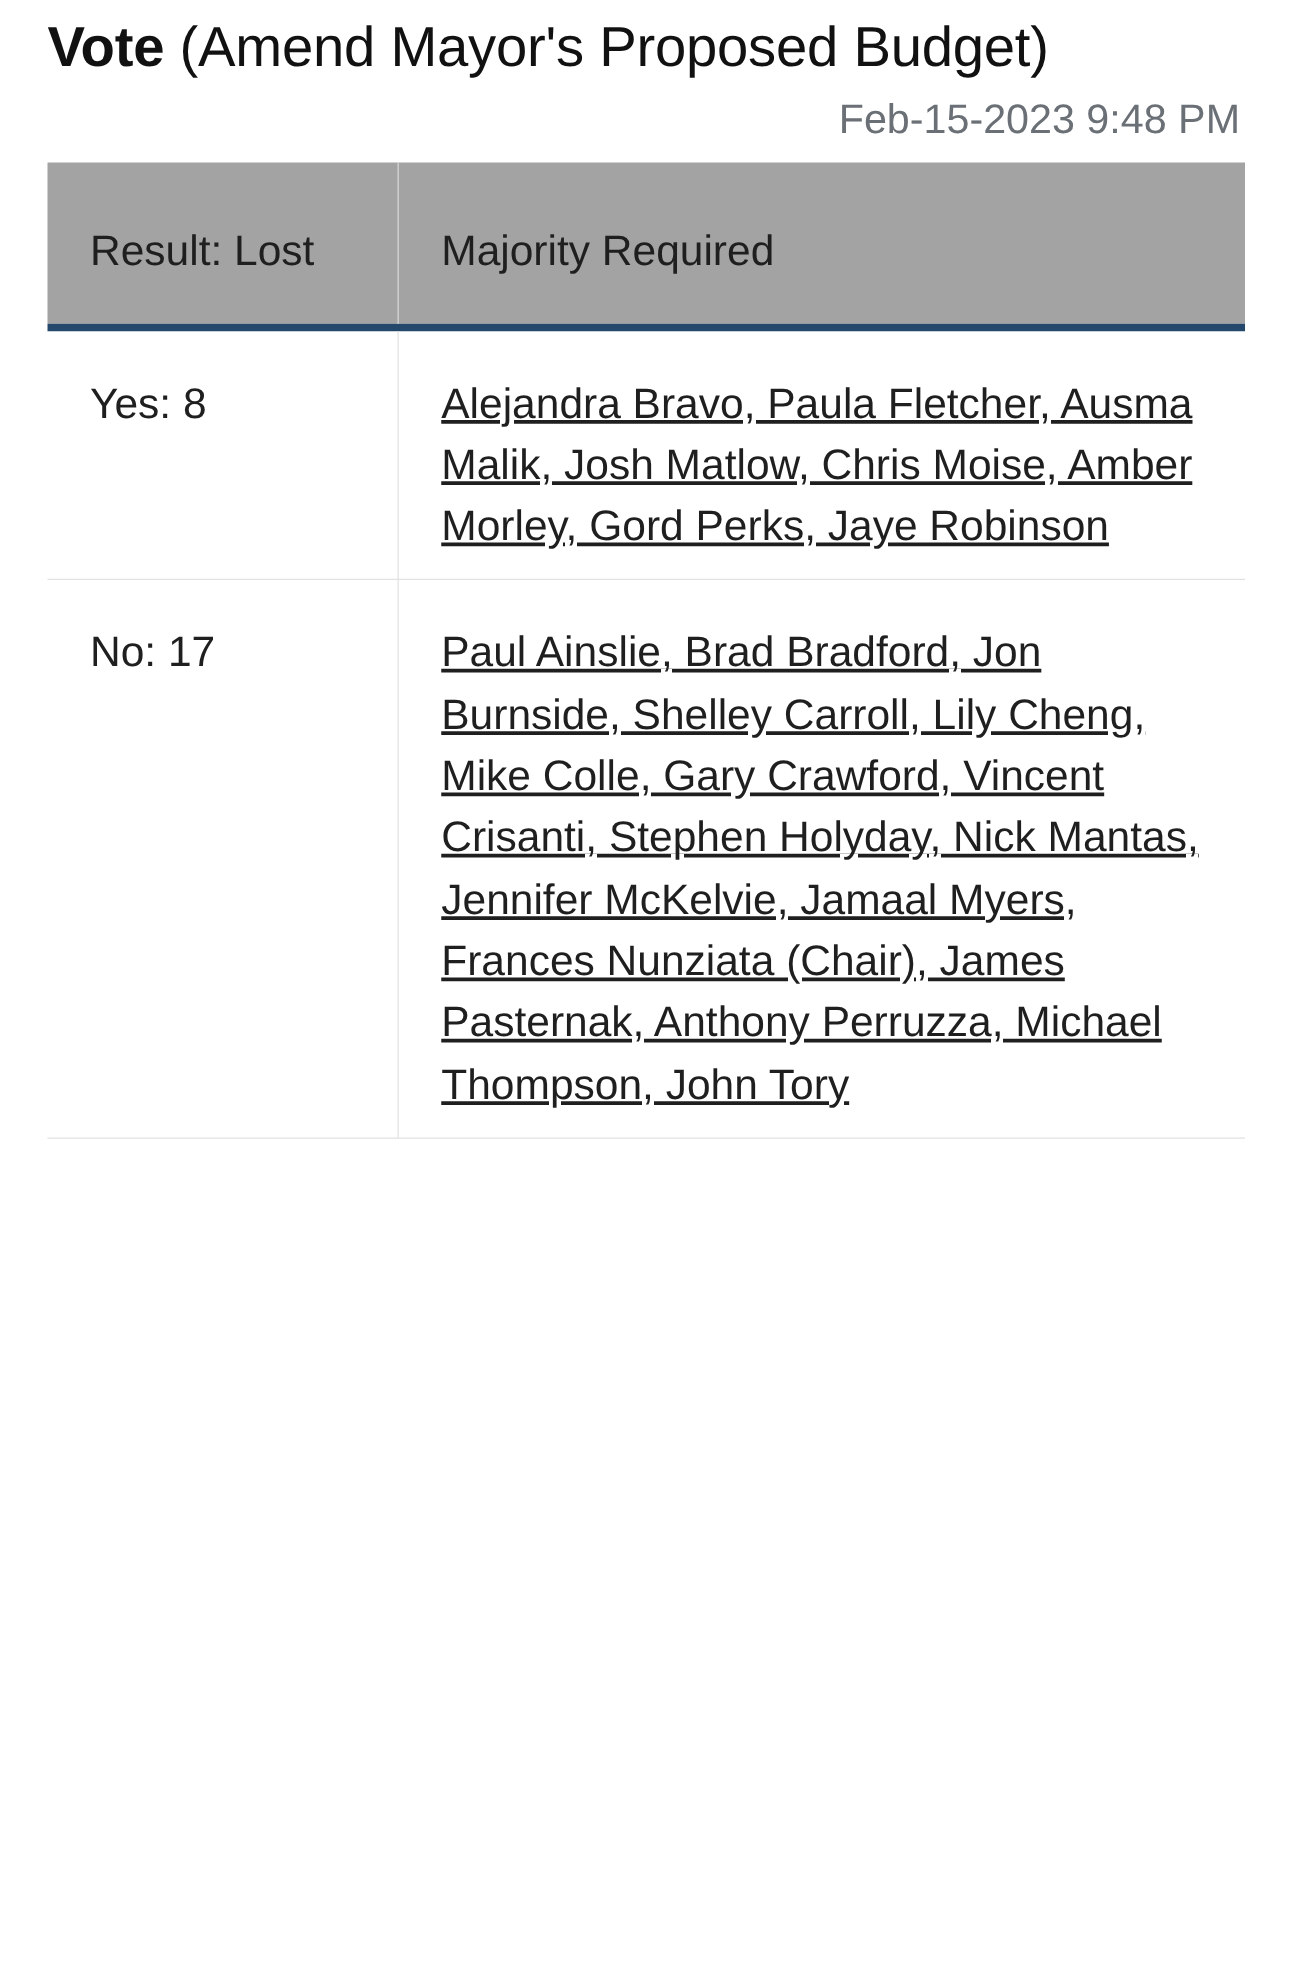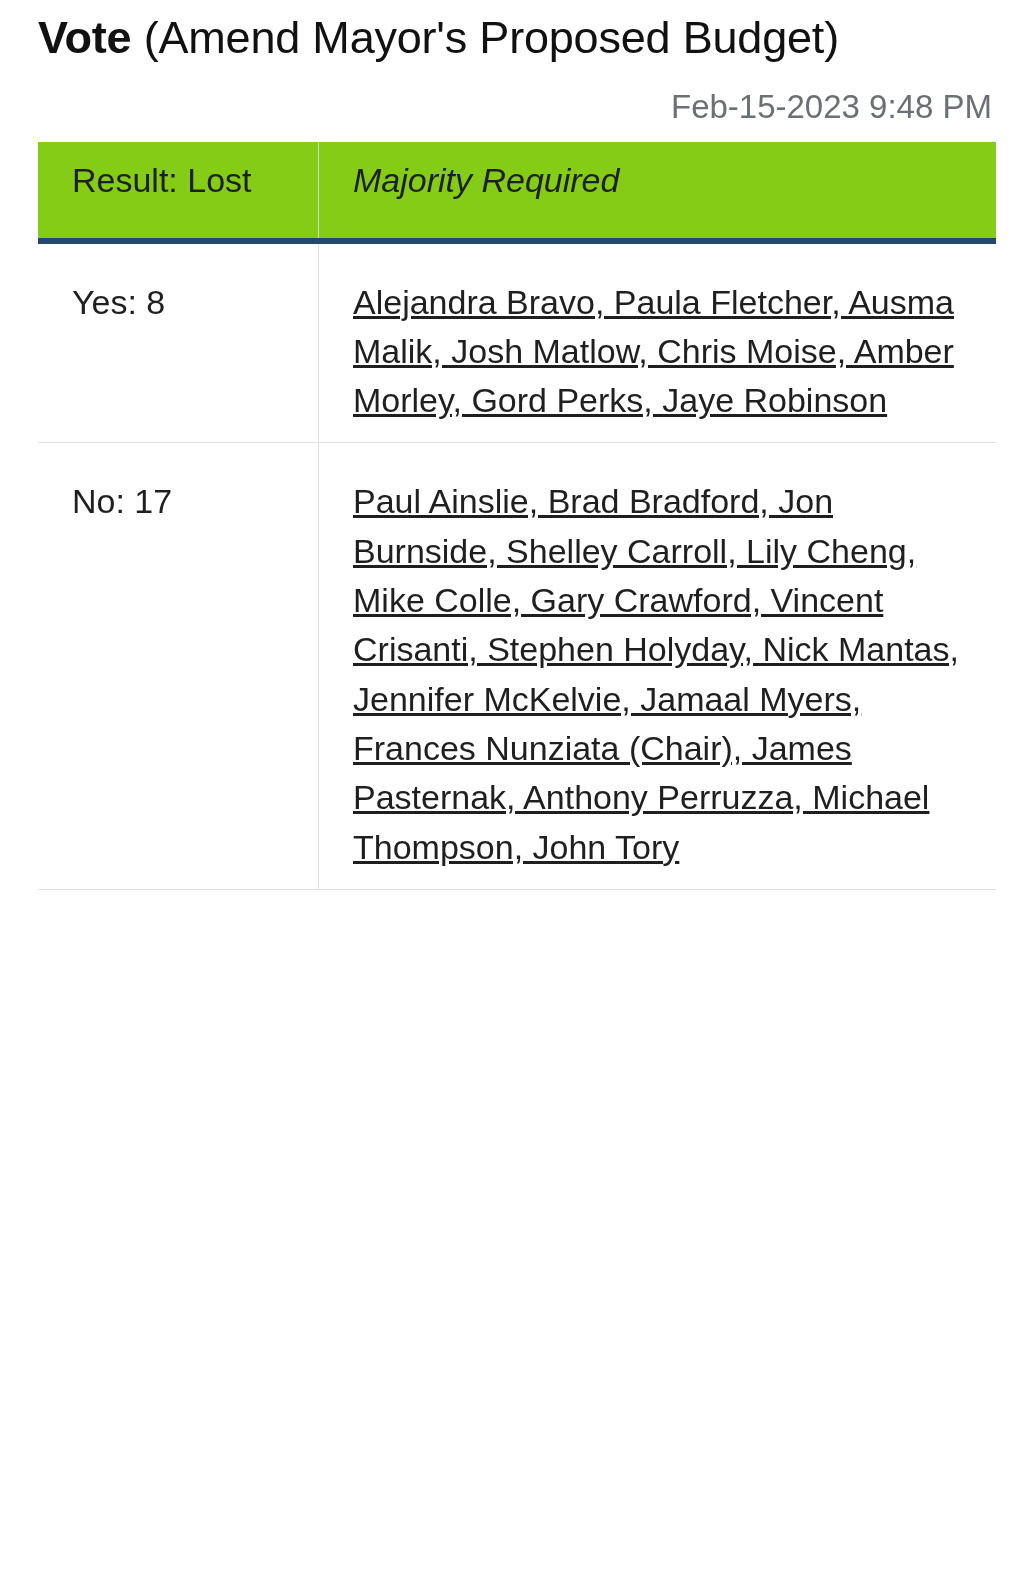--- a/index.html
+++ b/index.html
@@ -28,52 +28,51 @@
     color: #111111;
     letter-spacing: -0.2px;
   }
   .vote-title .lead {
     font-weight: bold;
   }
   .vote-timestamp {
     text-align: right;
     font-size: 33px;
     color: #6b7076;
-    margin-top: 22px;
+    margin-top: 10px;
     margin-bottom: 16px;
     padding-right: 4px;
     font-weight: 400;
   }
   table.vote-table {
     border-collapse: collapse;
     width: 100%;
     table-layout: fixed;
   }
   table.vote-table td {
     vertical-align: top;
     font-size: 34px;
     line-height: 1.45;
     color: #1f1f1f;
   }
   .col-label {
     width: 236px;
   }
   .head-row td {
-    background: #84cc16;
-    padding: 14px 0 32px 0;
+    background: #a3a3a3;
+    padding: 47px 0 32px 0;
   }
   .head-row td.col-label {
     padding-left: 34px;
     padding-right: 10px;
   }
   .head-row td.col-value {
     padding-left: 34px;
     padding-right: 24px;
     vertical-align: middle;
-    font-style: italic;
   }
   .head-row td.col-label {
     border-right: 1px solid #d6d6d6;
   }
   .head-divider td {
     padding: 0;
     height: 6px;
     background: #24486b;
   }
   .body-row td {

